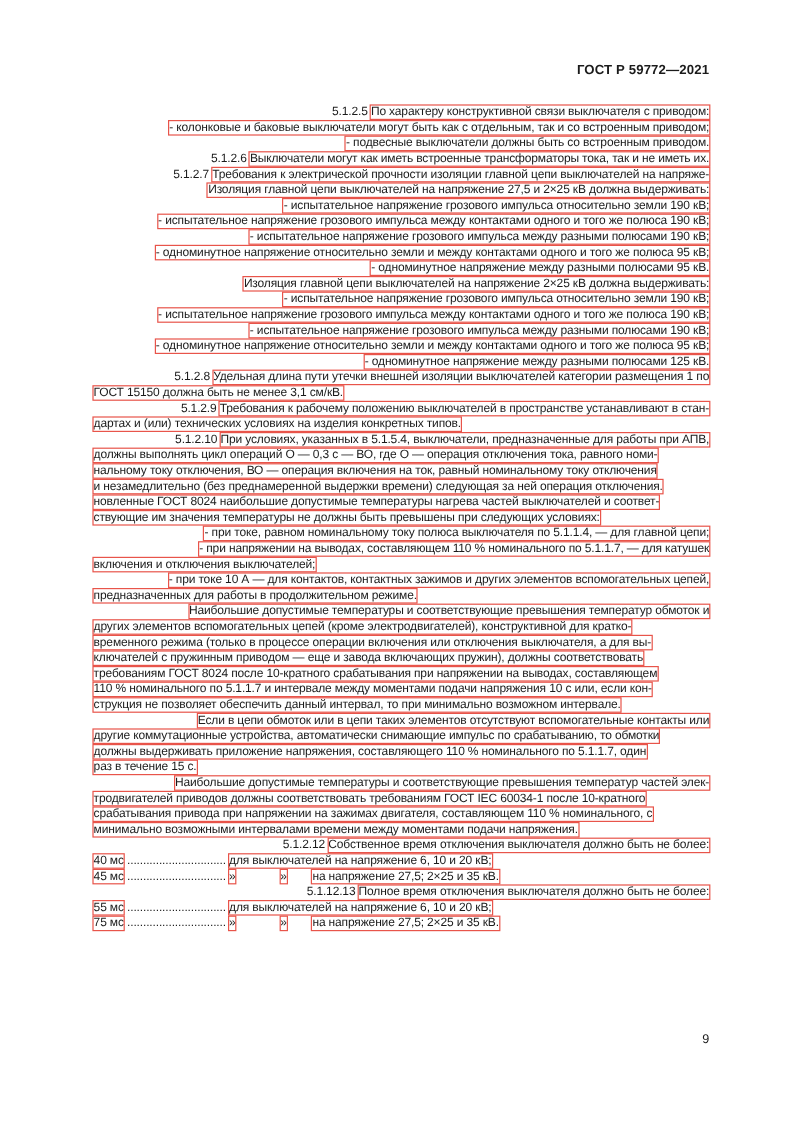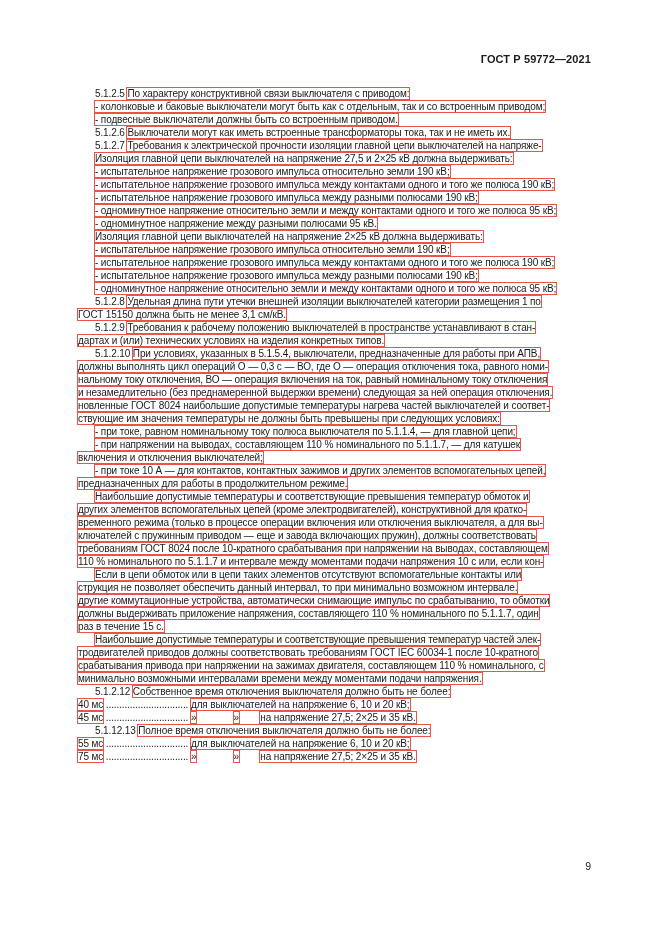--- a/index.html
+++ b/index.html
@@ -28,21 +28,21 @@
     left: 78px;
     width: 513px;
   }
   .line {
     white-space: pre;
     font-size: 10px;
     line-height: 13px;
     height: 13px;
     letter-spacing: -0.12px;
   }
-  .line.indent { padding-left: 17px; }
+  .line.indent { padding-left: 17px; text-align: right; }
   .seg { display: inline; }
   .seg.hl {
     outline: 1px solid var(--hl, #e8544a);
     outline-offset: 0px;
   }
   .page-number {
     position: absolute;
     top: 860px;
     left: 78px;
     width: 513px;
@@ -65,20 +65,21 @@
       <div class="line indent"><span class="seg hl">- испытательное напряжение грозового импульса относительно земли 190 кВ;</span></div>
       <div class="line indent"><span class="seg hl">- испытательное напряжение грозового импульса между контактами одного и того же полюса 190 кВ;</span></div>
       <div class="line indent"><span class="seg hl">- испытательное напряжение грозового импульса между разными полюсами 190 кВ;</span></div>
       <div class="line indent"><span class="seg hl">- одноминутное напряжение относительно земли и между контактами одного и того же полюса 95 кВ;</span></div>
       <div class="line indent"><span class="seg hl">- одноминутное напряжение между разными полюсами 95 кВ.</span></div>
       <div class="line indent"><span class="seg hl">Изоляция главной цепи выключателей на напряжение 2×25 кВ должна выдерживать:</span></div>
       <div class="line indent"><span class="seg hl">- испытательное напряжение грозового импульса относительно земли 190 кВ;</span></div>
       <div class="line indent"><span class="seg hl">- испытательное напряжение грозового импульса между контактами одного и того же полюса 190 кВ;</span></div>
       <div class="line indent"><span class="seg hl">- испытательное напряжение грозового импульса между разными полюсами 190 кВ;</span></div>
       <div class="line indent"><span class="seg hl">- одноминутное напряжение относительно земли и между контактами одного и того же полюса 95 кВ;</span></div>
+      <div class="line indent"><span class="seg hl">- одноминутное напряжение между разными полюсами 125 кВ.</span></div>
       <div class="line indent"><span class="seg">5.1.2.8 </span><span class="seg hl">Удельная длина пути утечки внешней изоляции выключателей категории размещения 1 по</span></div>
       <div class="line"><span class="seg hl">ГОСТ 15150 должна быть не менее 3,1 см/кВ.</span></div>
       <div class="line indent"><span class="seg">5.1.2.9 </span><span class="seg hl">Требования к рабочему положению выключателей в пространстве устанавливают в стан-</span></div>
       <div class="line"><span class="seg hl">дартах и (или) технических условиях на изделия конкретных типов.</span></div>
       <div class="line indent"><span class="seg">5.1.2.10 </span><span class="seg hl">При условиях, указанных в 5.1.5.4, выключатели, предназначенные для работы при АПВ,</span></div>
       <div class="line"><span class="seg hl">должны выполнять цикл операций О — 0,3 с — ВО, где О — операция отключения тока, равного номи-</span></div>
       <div class="line"><span class="seg hl">нальному току отключения, ВО — операция включения на ток, равный номинальному току отключения</span></div>
       <div class="line"><span class="seg hl">и незамедлительно (без преднамеренной выдержки времени) следующая за ней операция отключения.</span></div>
       <div class="line"><span class="seg hl">новленные ГОСТ 8024 наибольшие допустимые температуры нагрева частей выключателей и соответ-</span></div>
       <div class="line"><span class="seg hl">ствующие им значения температуры не должны быть превышены при следующих условиях:</span></div>
@@ -86,22 +87,22 @@
       <div class="line indent"><span class="seg hl">- при напряжении на выводах, составляющем 110 % номинального по 5.1.1.7, — для катушек</span></div>
       <div class="line"><span class="seg hl">включения и отключения выключателей;</span></div>
       <div class="line indent"><span class="seg hl">- при токе 10 А — для контактов, контактных зажимов и других элементов вспомогательных цепей,</span></div>
       <div class="line"><span class="seg hl">предназначенных для работы в продолжительном режиме.</span></div>
       <div class="line indent"><span class="seg hl">Наибольшие допустимые температуры и соответствующие превышения температур обмоток и</span></div>
       <div class="line"><span class="seg hl">других элементов вспомогательных цепей (кроме электродвигателей), конструктивной для кратко-</span></div>
       <div class="line"><span class="seg hl">временного режима (только в процессе операции включения или отключения выключателя, а для вы-</span></div>
       <div class="line"><span class="seg hl">ключателей с пружинным приводом — еще и завода включающих пружин), должны соответствовать</span></div>
       <div class="line"><span class="seg hl">требованиям ГОСТ 8024 после 10-кратного срабатывания при напряжении на выводах, составляющем</span></div>
       <div class="line"><span class="seg hl">110 % номинального по 5.1.1.7 и интервале между моментами подачи напряжения 10 с или, если кон-</span></div>
+      <div class="line"><span class="seg hl">струкция не позволяет обеспечить данный интервал, то при минимально возможном интервале.</span></div>
       <div class="line indent"><span class="seg hl">Если в цепи обмоток или в цепи таких элементов отсутствуют вспомогательные контакты или</span></div>
-      <div class="line"><span class="seg hl">струкция не позволяет обеспечить данный интервал, то при минимально возможном интервале.</span></div>
       <div class="line"><span class="seg hl">другие коммутационные устройства, автоматически снимающие импульс по срабатыванию, то обмотки</span></div>
       <div class="line"><span class="seg hl">должны выдерживать приложение напряжения, составляющего 110 % номинального по 5.1.1.7, один</span></div>
       <div class="line"><span class="seg hl">раз в течение 15 с.</span></div>
       <div class="line indent"><span class="seg hl">Наибольшие допустимые температуры и соответствующие превышения температур частей элек-</span></div>
       <div class="line"><span class="seg hl">тродвигателей приводов должны соответствовать требованиям ГОСТ IEC 60034-1 после 10-кратного</span></div>
       <div class="line"><span class="seg hl">срабатывания привода при напряжении на зажимах двигателя, составляющем 110 % номинального, с</span></div>
       <div class="line"><span class="seg hl">минимально возможными интервалами времени между моментами подачи напряжения.</span></div>
       <div class="line indent"><span class="seg">5.1.2.12 </span><span class="seg hl">Собственное время отключения выключателя должно быть не более:</span></div>
       <div class="line"><span class="seg hl">40 мс</span><span class="seg"> ............................... </span><span class="seg hl">для выключателей на напряжение 6, 10 и 20 кВ;</span></div>
       <div class="line"><span class="seg hl">45 мс</span><span class="seg"> ............................... </span><span class="seg hl">»</span><span class="seg">              </span><span class="seg hl">»</span><span class="seg">        </span><span class="seg hl">на напряжение 27,5; 2×25 и 35 кВ.</span></div>

